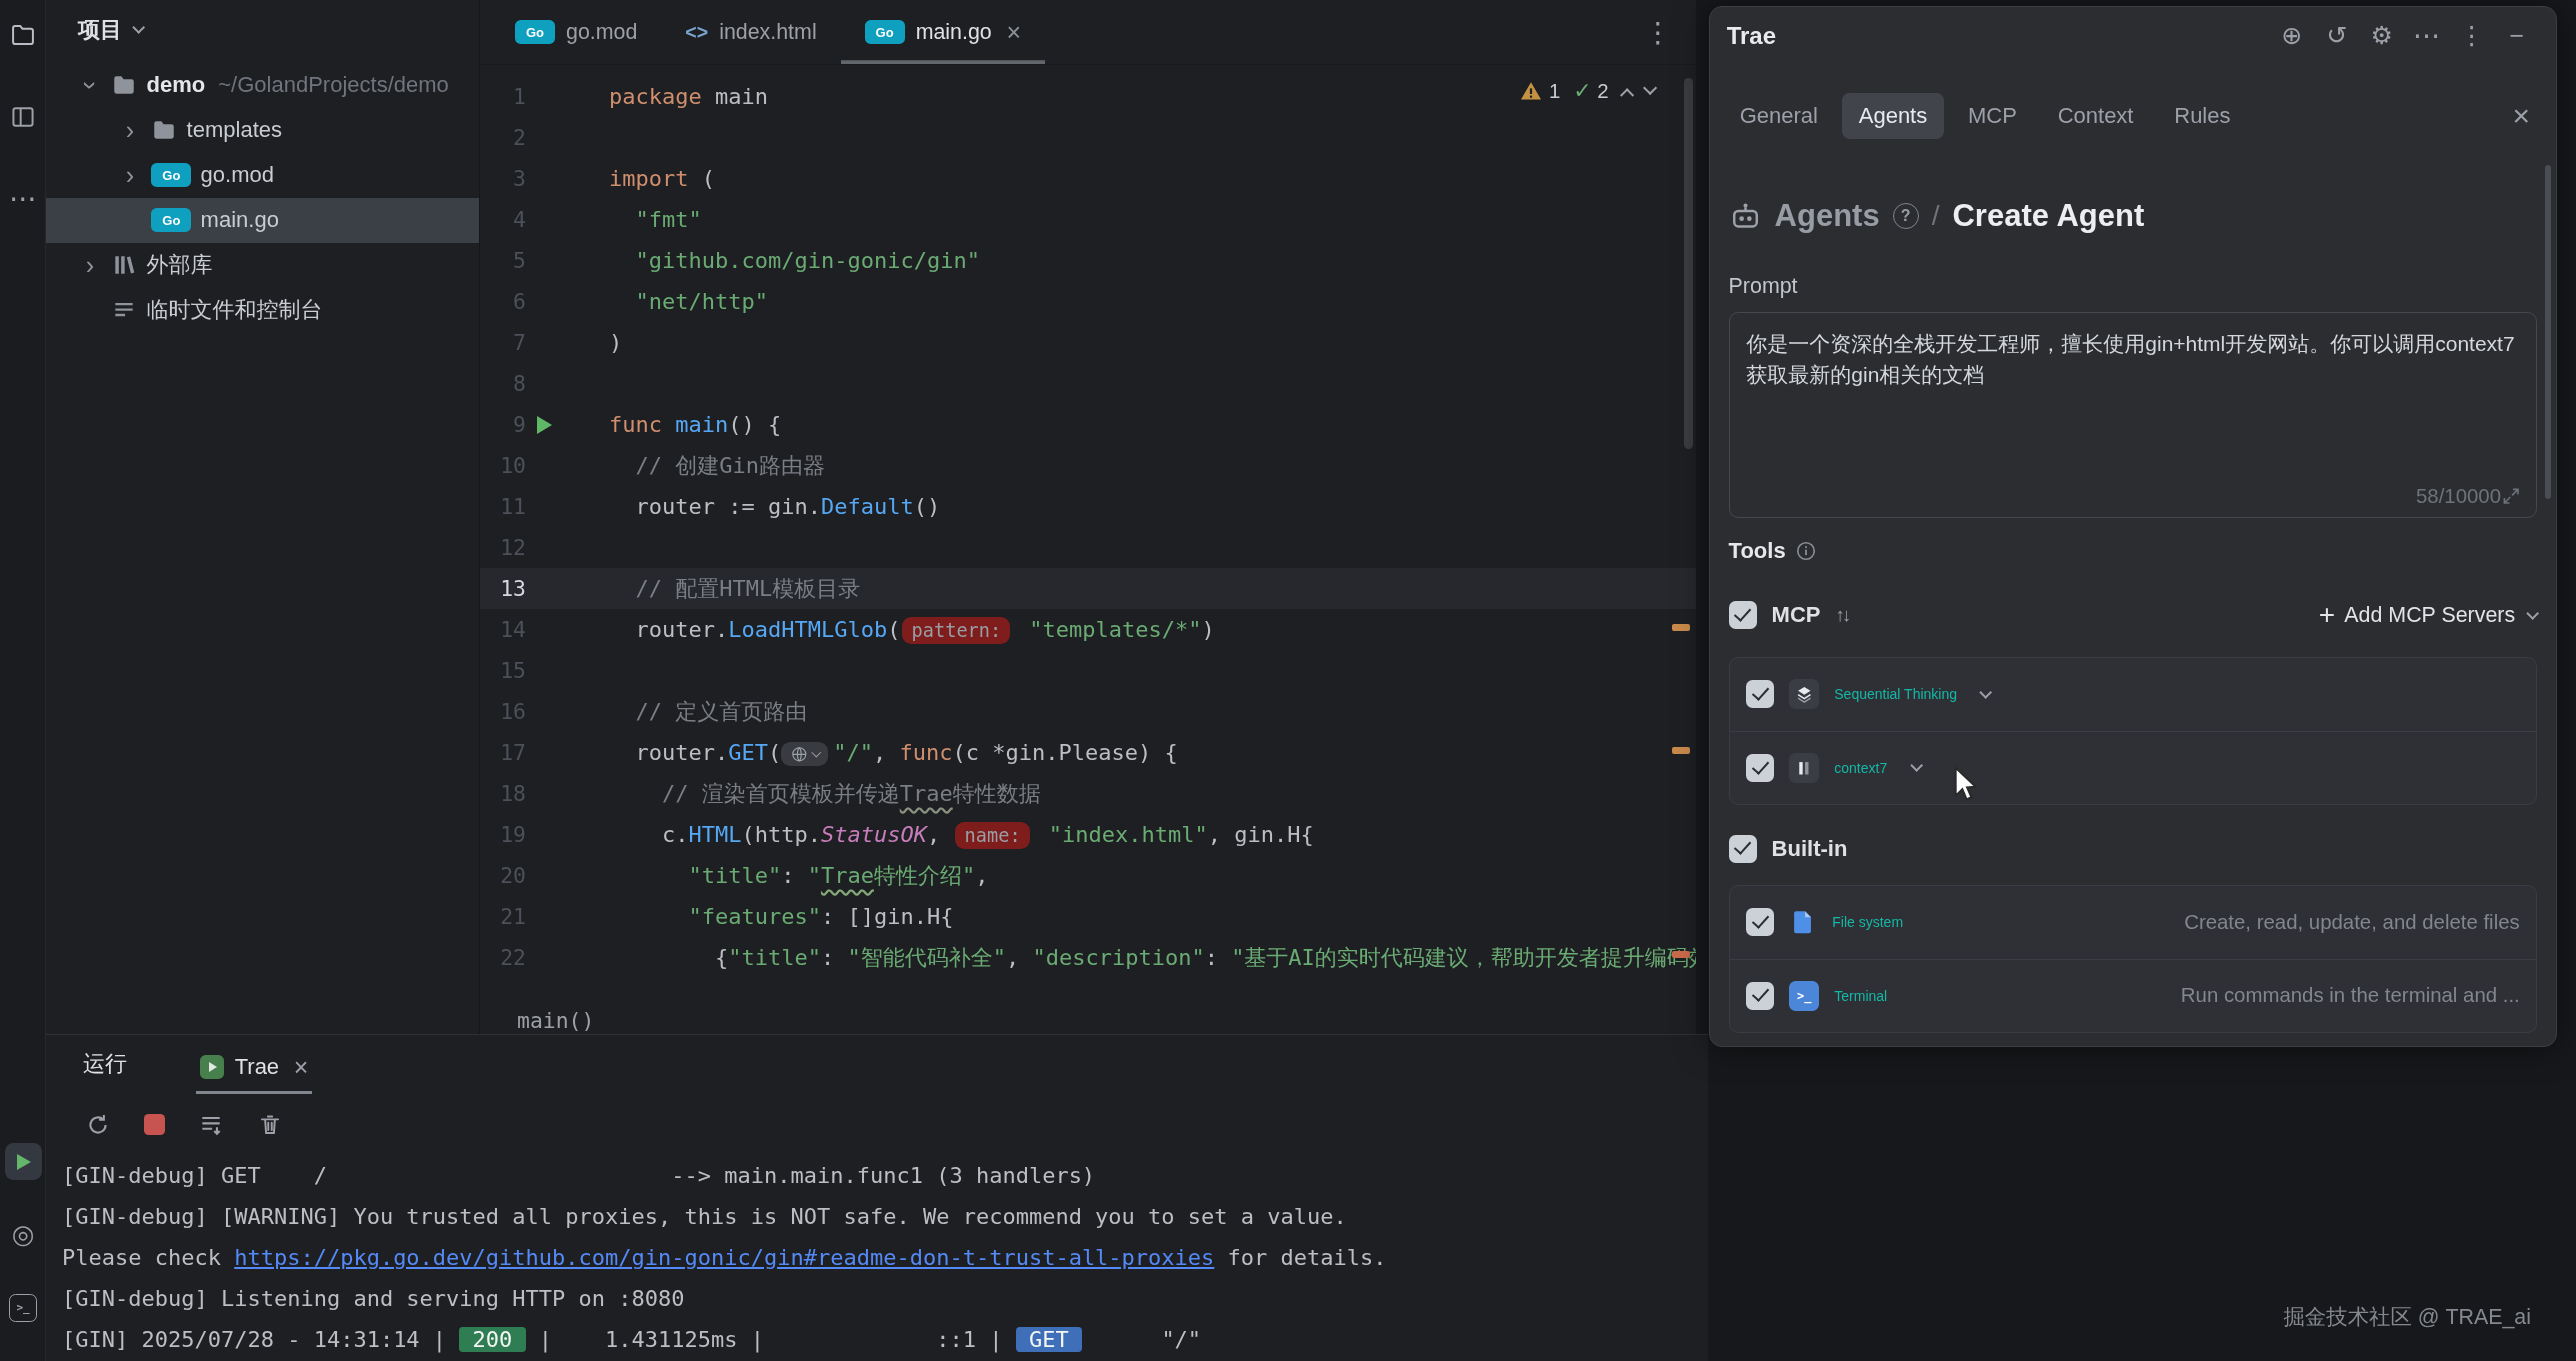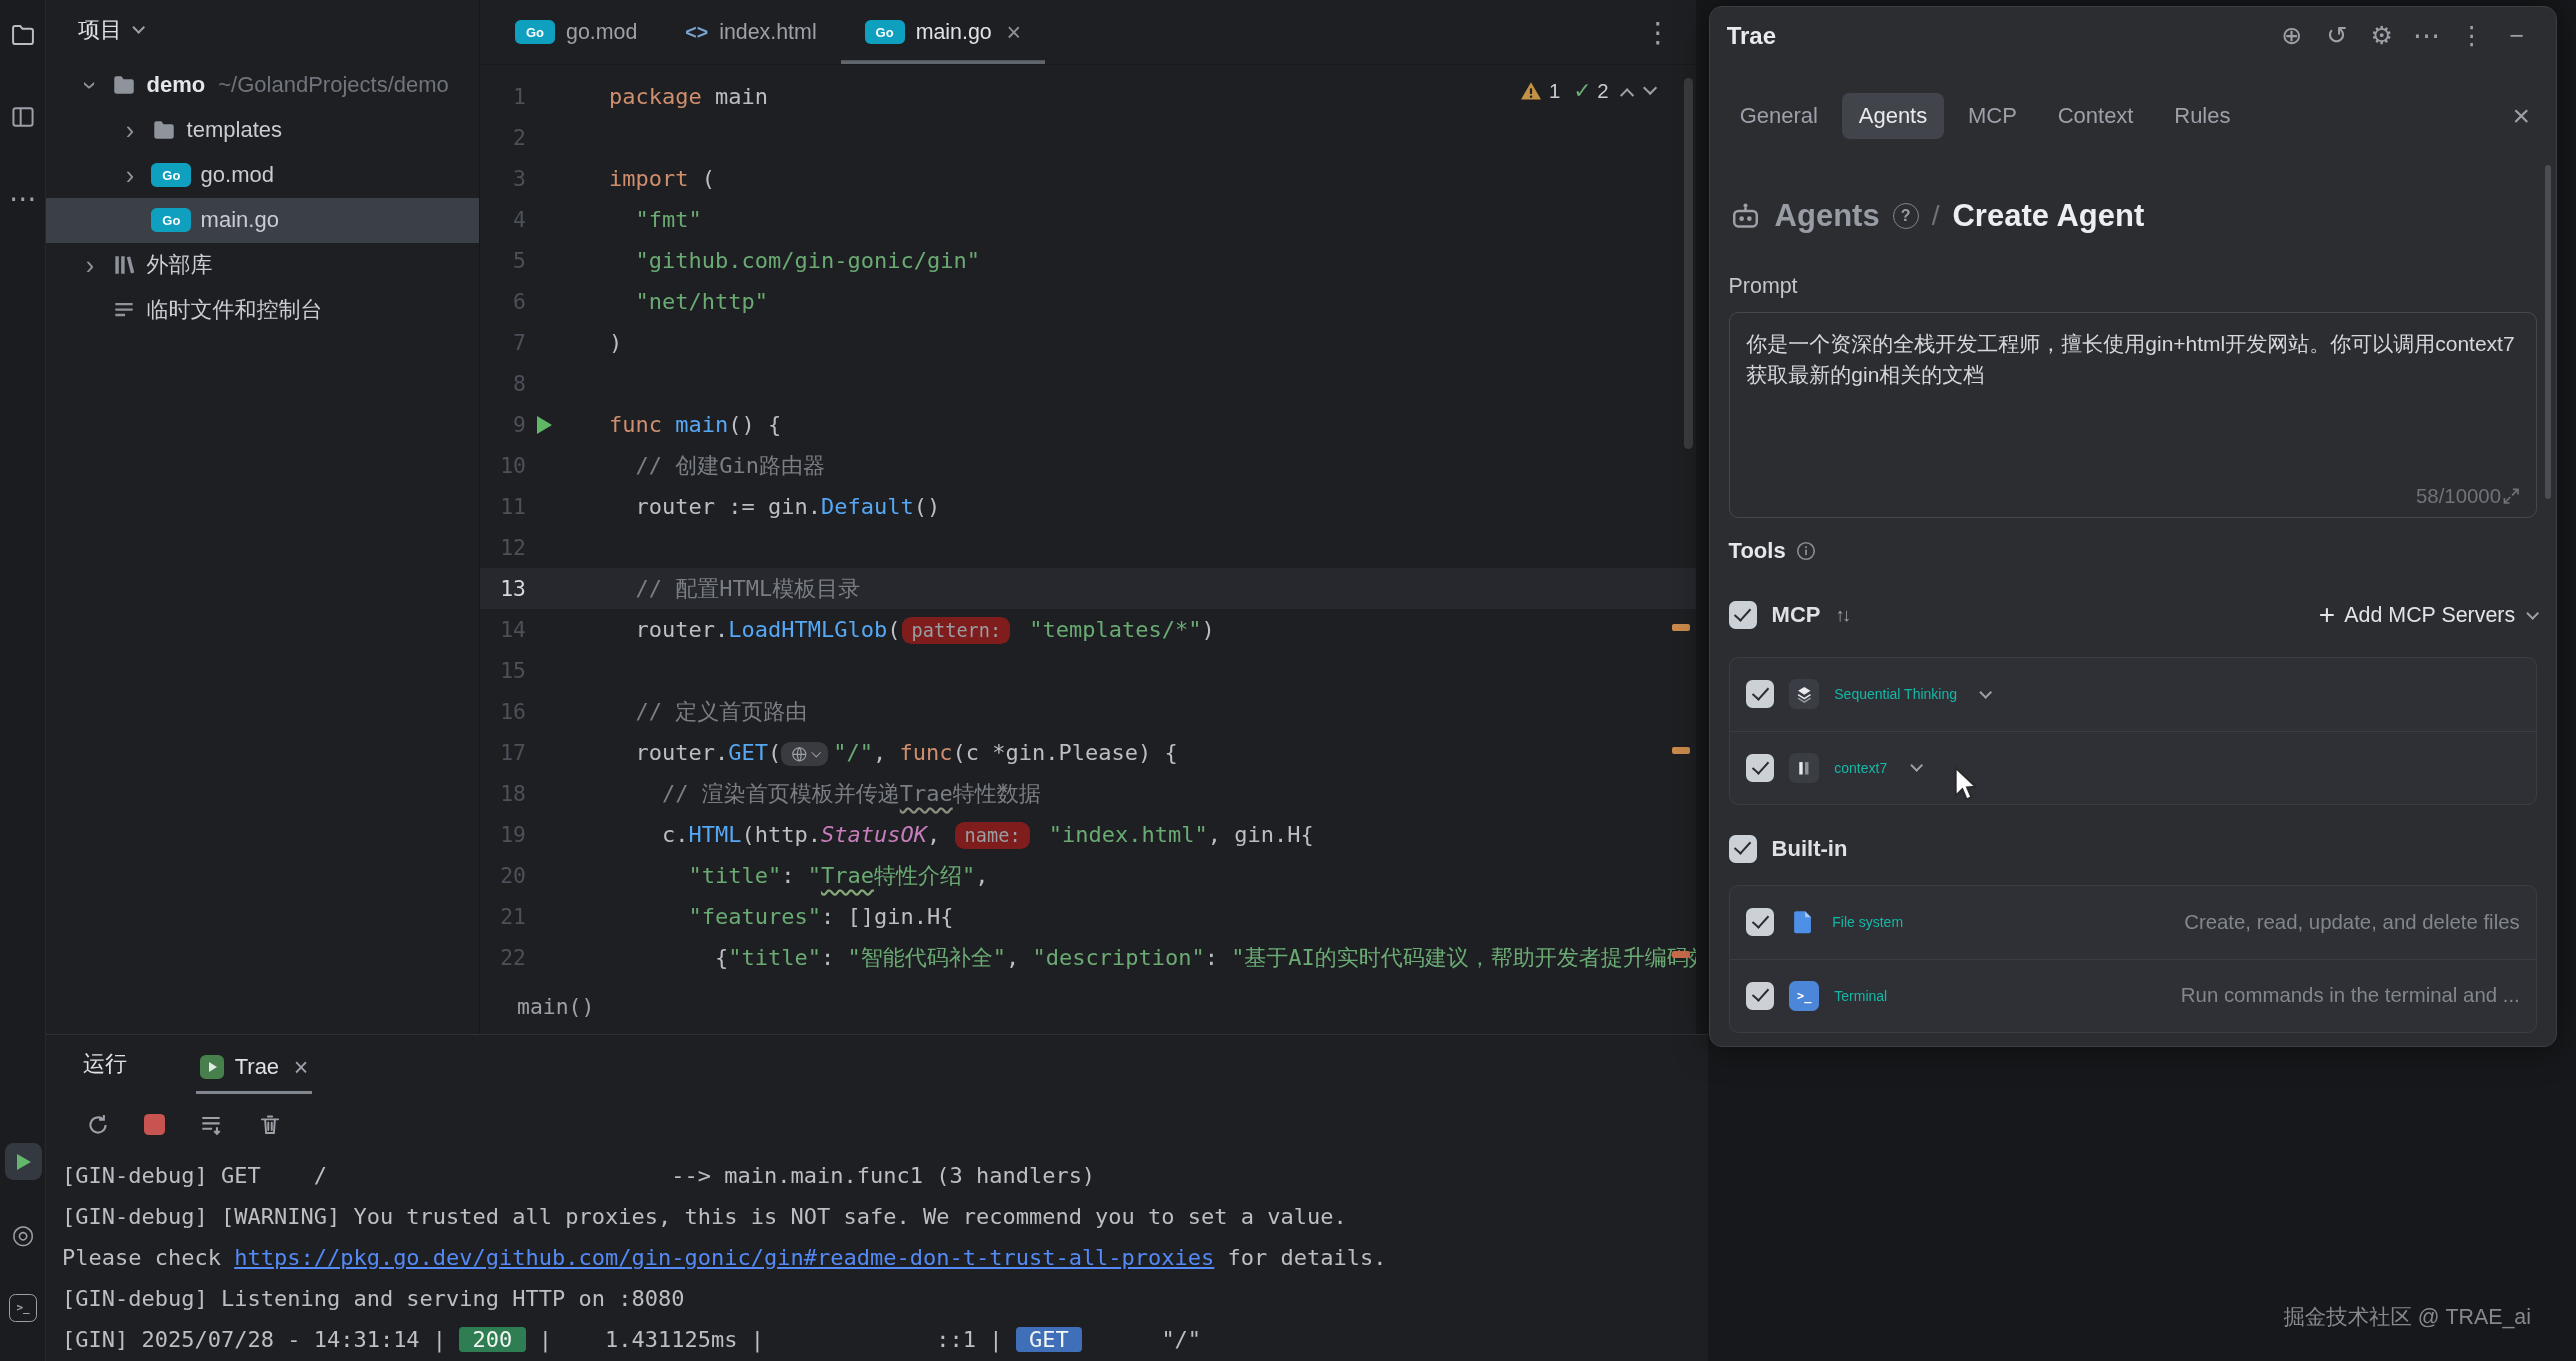--- a/index.html
+++ b/index.html
@@ -12,21 +12,21 @@
 #left-strip{position:absolute;left:0;top:0;width:46px;height:1361px;background:#1b1c20;border-right:0.9px solid #26282c}
 #ls-top{position:absolute;top:13px;left:0;width:46px;display:flex;flex-direction:column;align-items:center}
 #ls-bot{position:absolute;bottom:32px;left:0;width:46px;display:flex;flex-direction:column;align-items:center}
 .lsic{width:46px;height:43px;margin-bottom:39px;display:flex;align-items:center;justify-content:center;color:#9da0a8}
 #ls-bot .lsic{margin-bottom:0;margin-top:30px}
 .runchip{width:37px;height:37px;border-radius:8.4px;background:#343841;display:flex;align-items:center;justify-content:center}
 .runchip span{width:0;height:0;border-left:14px solid #63b66a;border-top:8.4px solid transparent;border-bottom:8.4px solid transparent;margin-left:2.8px}
 .termoutline{width:28px;height:28px;border:1.9px solid #9da0a8;border-radius:6.5px;color:#9da0a8;font:700 11px "DejaVu Sans Mono",monospace;display:flex;align-items:center;justify-content:center}
 
 #project-panel{position:absolute;left:46px;top:0;width:434px;height:1034px;background:#1e1f22;border-right:0.9px solid #161719;overflow:hidden}
-.pp-head{height:59px;display:flex;align-items:center;padding-left:32px;gap:12px;color:#dfe1e5;font-size:22px;font-weight:400}
+.pp-head{height:59px;display:flex;align-items:center;padding-left:32px;gap:12px;color:#dfe1e5;font-size:22px;font-weight:700}
 #tree{margin-top:3.7px}
 .trow{height:45px;display:flex;align-items:center;gap:9.3px;font-size:22px;color:#c9ccd2;white-space:nowrap;overflow:hidden}
 .trow.sel{background:#3b3f46}
 .tchv{width:24px;flex:none;text-align:center;color:#8f939b;font-size:25px;line-height:25px}
 .tchv.down{transform:rotate(90deg)}
 .tlab.b{font-weight:700;color:#e4e6ea}
 .thint{color:#70747c;margin-left:3.7px;overflow:hidden}
 .gochip{width:40px;height:24px;border-radius:5.6px;background:#0f9fbf;color:#fff;font-size:13px;font-weight:700;display:inline-flex;align-items:center;justify-content:center}
 .htmlchip{color:#7ba4d0;font-size:19.5px;font-weight:700}
 
@@ -51,21 +51,21 @@
 .stru{color:#6aab73;text-decoration-line:underline;text-decoration-style:wavy;text-decoration-color:#84a878;text-underline-offset:5.6px}
 .hint{background:#7f1d1d;color:#999da4;border-radius:9.3px;padding:2.8px 9.3px;font-size:18.6px;margin:0 5.6px 0 1.9px}
 .globechip{display:inline-flex;align-items:center;background:#393b40;border-radius:9.3px;padding:2.8px 8.4px;margin-right:5.6px;vertical-align:middle}
 .inspections{position:absolute;top:13px;right:41px;display:flex;align-items:center;gap:13px;font-size:20.4px;color:#c9ccd2}
 .insp-item{display:flex;align-items:center;gap:5.6px}
 .insp-chv{width:10.2px;height:10.2px;border-right:2.2px solid #9da0a8;border-bottom:2.2px solid #9da0a8;display:inline-block}
 .insp-chv.up{transform:rotate(225deg);margin-top:7.4px}
 .insp-chv.down{transform:rotate(45deg);margin-bottom:5.6px}
 .vthumb{position:absolute;right:2.8px;top:13px;width:9.3px;height:371px;border-radius:4.6px;background:rgba(255,255,255,.13)}
 .stripe{position:absolute;right:5.6px;width:18.6px;height:6.5px;border-radius:1.9px;background:#c98a4b}
-.crumb{height:54px;display:flex;align-items:center;padding-left:37px;color:#9da0a8;font-size:21.4px;font-family:"DejaVu Sans Mono",monospace}
+.crumb{height:54px;display:flex;align-items:flex-end;padding-left:37px;color:#9da0a8;font-size:21.4px;font-family:"DejaVu Sans Mono",monospace}
 
 #run-panel{position:absolute;left:46px;top:1034px;width:1662px;height:327px;background:#1e1f22;border-top:0.9px solid #2e3034}
 .rp-head{display:flex;align-items:flex-end;height:59px;padding-left:37px}
 .rp-title{font-size:22px;color:#dfe1e5;margin-bottom:15px}
 .rp-tab{margin-left:69px;display:flex;align-items:center;gap:11px;padding:0 3.7px 9.3px;border-bottom:3.7px solid #82868e;color:#dfe1e5;font-size:22px}
 .rp-tab .x{color:#9da0a8;font-size:25px;margin-left:3.7px}
 .traechip{width:24px;height:24px;border-radius:5.6px;background:#47804d;display:inline-flex;align-items:center;justify-content:center}
 .traechip::after{content:"";width:0;height:0;border-left:8.4px solid #e2e8e2;border-top:5.6px solid transparent;border-bottom:5.6px solid transparent;margin-left:1.9px}
 #rp-toolbar{height:61px;display:flex;align-items:center;gap:33px;padding-left:39px}
 .tbic{color:#9da0a8;display:flex;align-items:center}

